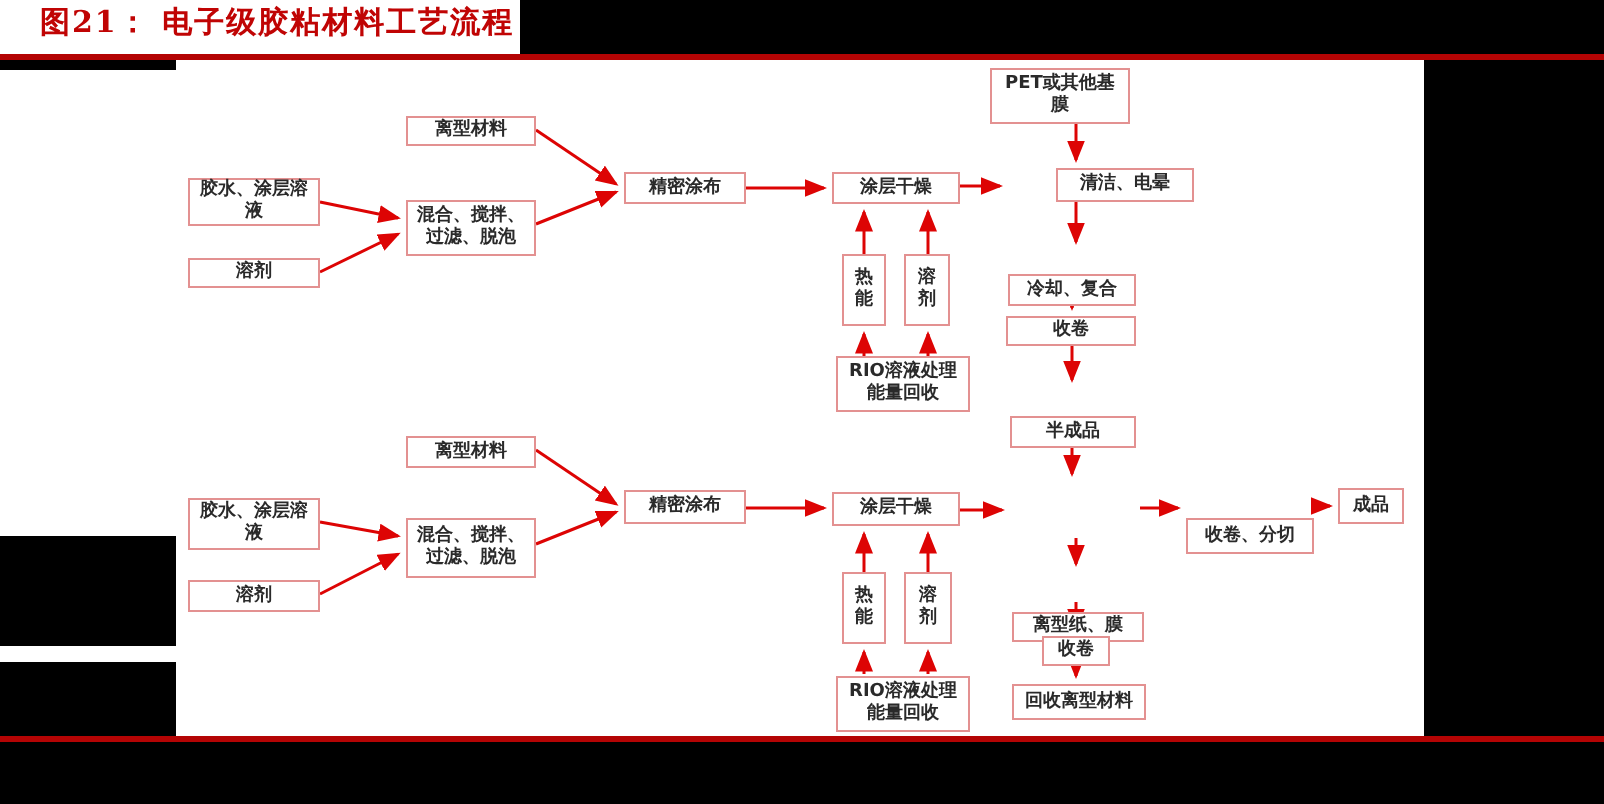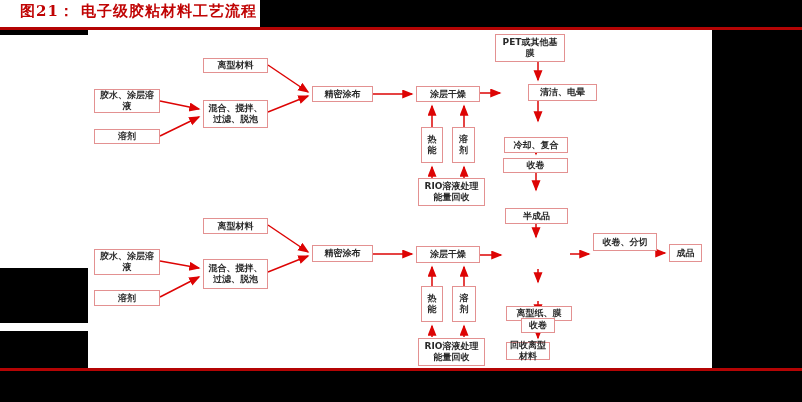--- a/index.html
+++ b/index.html
@@ -103,25 +103,25 @@
 能量回收</div>
 
   <div class="node" style="left:203px;top:218px;width:65px;height:16px;">离型材料</div>
   <div class="node" style="left:94px;top:249px;width:66px;height:26px;">胶水、涂层溶
 液</div>
   <div class="node" style="left:94px;top:290px;width:66px;height:16px;">溶剂</div>
   <div class="node" style="left:203px;top:259px;width:65px;height:30px;">混合、搅拌、
 过滤、脱泡</div>
   <div class="node" style="left:312px;top:245px;width:61px;height:17px;">精密涂布</div>
   <div class="node" style="left:416px;top:246px;width:64px;height:17px;">涂层干燥</div>
-  <div class="node" style="left:593px;top:233px;width:64px;height:18px;">收卷、分切</div>
+  <div class="node" style="left:593px;top:259px;width:64px;height:18px;">收卷、分切</div>
   <div class="node" style="left:669px;top:244px;width:33px;height:18px;">成品</div>
   <div class="node" style="left:506px;top:286px;width:66px;height:15px;margin-top:20px;">离型纸、膜</div>
   <div class="node" style="left:521px;top:318px;width:34px;height:15px;">收卷</div>
-  <div class="node" style="left:506px;top:342px;width:44px;height:18px;">回收离型材料</div>
+  <div class="node" style="left:506px;top:342px;width:67px;height:18px;">回收离型材料</div>
   <div class="node" style="left:421px;top:286px;width:22px;height:36px;">热
 能</div>
   <div class="node" style="left:452px;top:286px;width:24px;height:36px;">溶
 剂</div>
   <div class="node" style="left:418px;top:338px;width:67px;height:28px;">RIO溶液处理
 能量回收</div>
 
 </div>
 
 </body></html>

